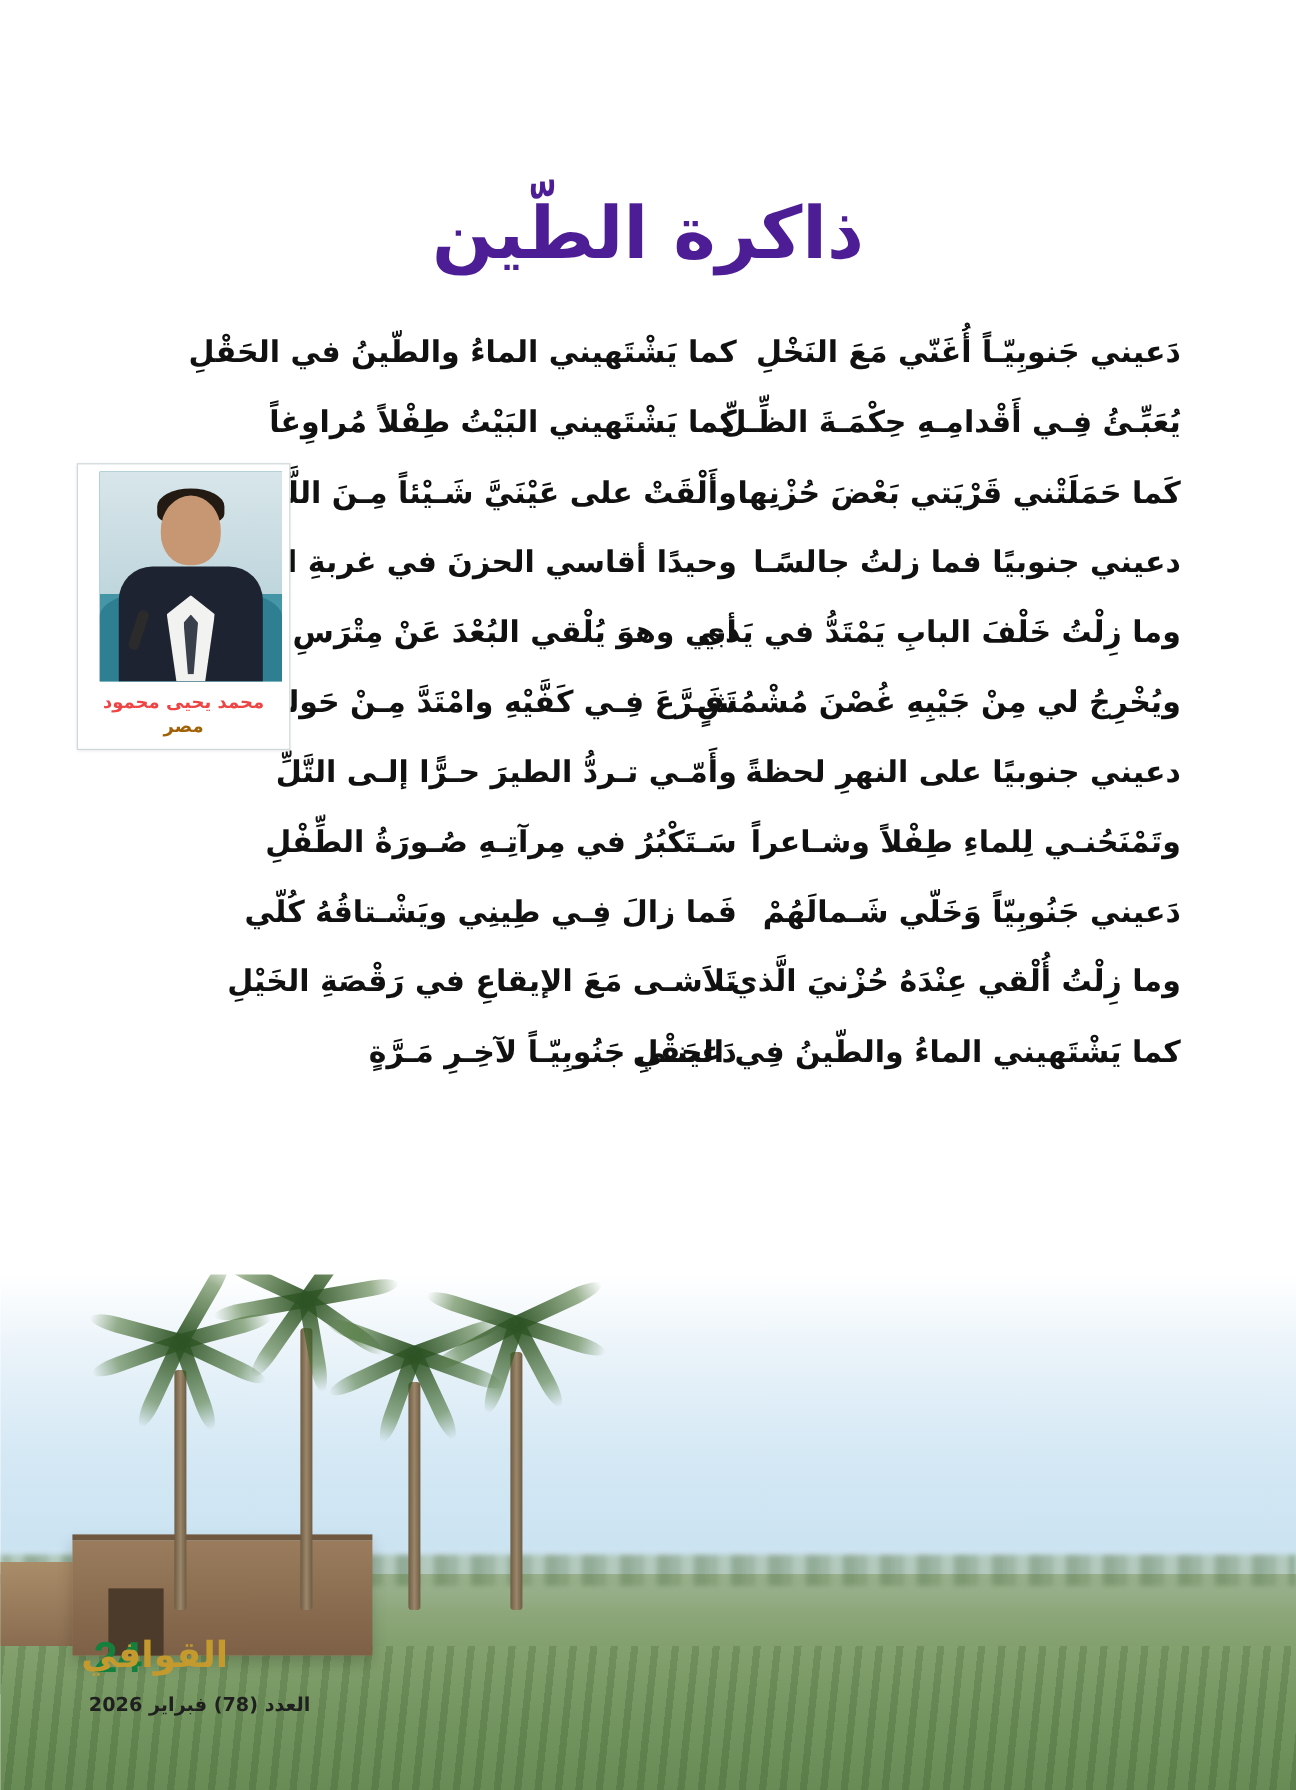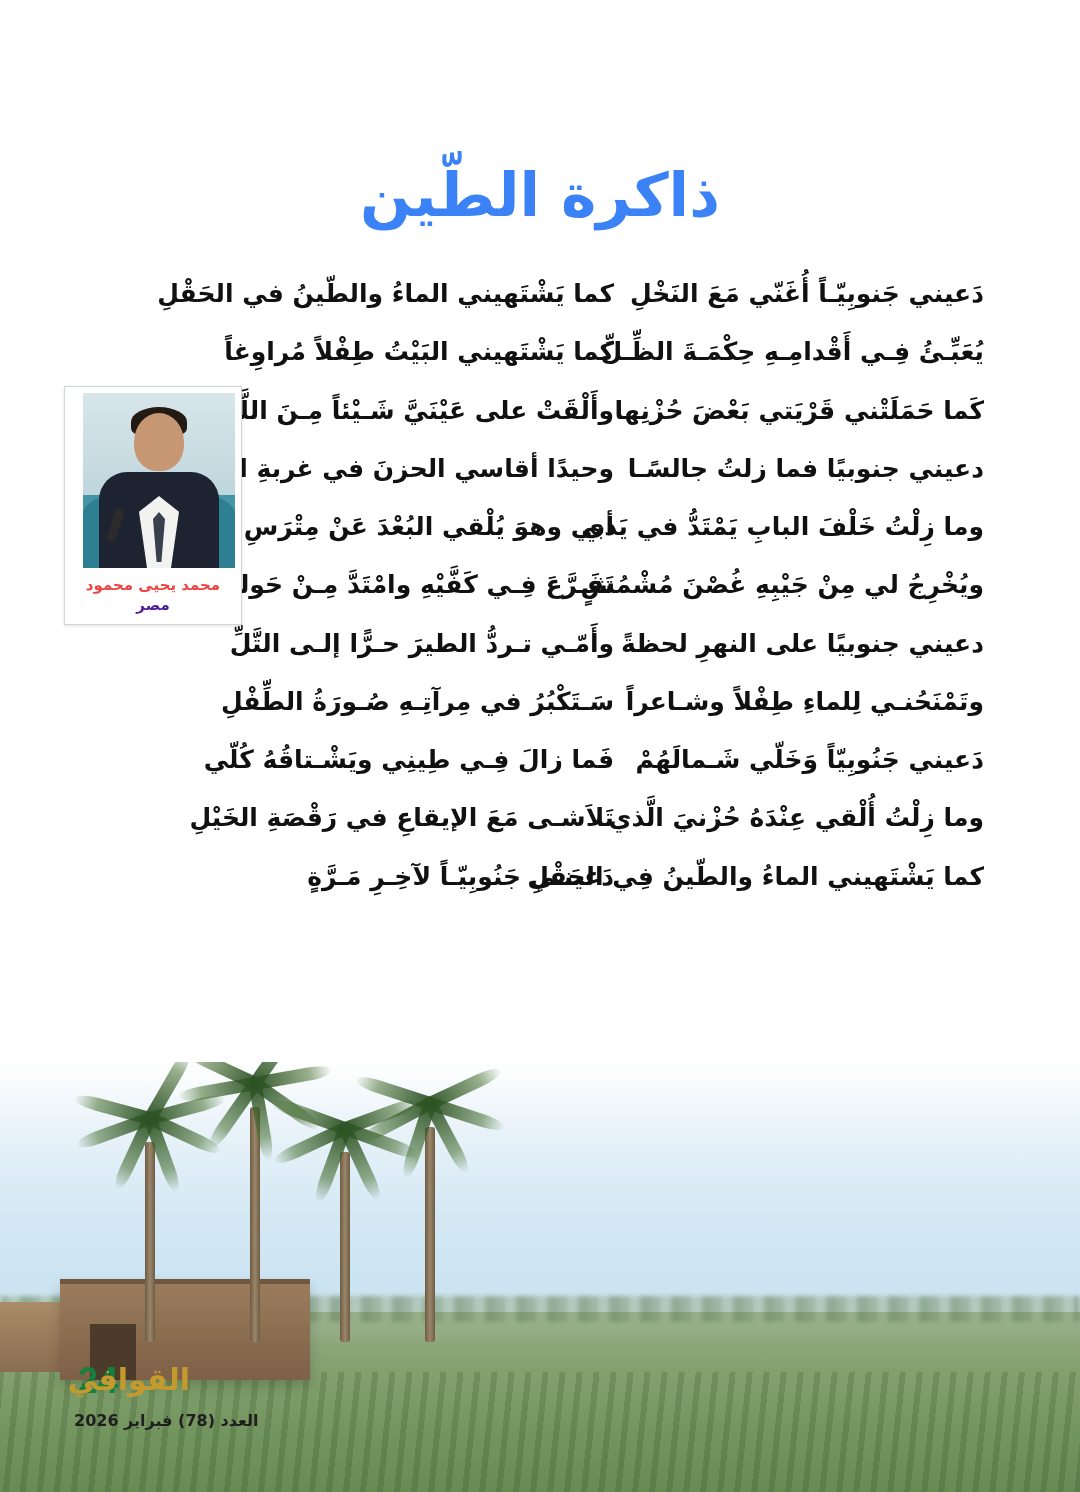--- a/index.html
+++ b/index.html
@@ -138,21 +138,21 @@
   
   .title {
     position: absolute;
     top: 120px;
     left: 0;
     right: 0;
     text-align: center;
     font-family: "DejaVu Sans", "Liberation Sans", sans-serif;
     font-size: 60px;
     font-weight: bold;
-    color: #3b82f6;
+    color: #4c1d95;
     letter-spacing: 0;
   }
 
   
   .poem {
     position: absolute;
     top: 278px;
     right: 96px;
     width: 740px;
   }
@@ -268,21 +268,21 @@
   .author-name {
     margin-top: 7px;
     font-size: 15px;
     font-weight: bold;
     color: #ef4444;
     line-height: 1.35;
   }
   .author-country {
     font-size: 15px;
     font-weight: bold;
-    color: #4c1d95;
+    color: #a16207;
     line-height: 1.35;
   }
 
   
   .footer {
     position: absolute;
     left: 0;
     right: 0;
     bottom: 28px;
     height: 110px;

